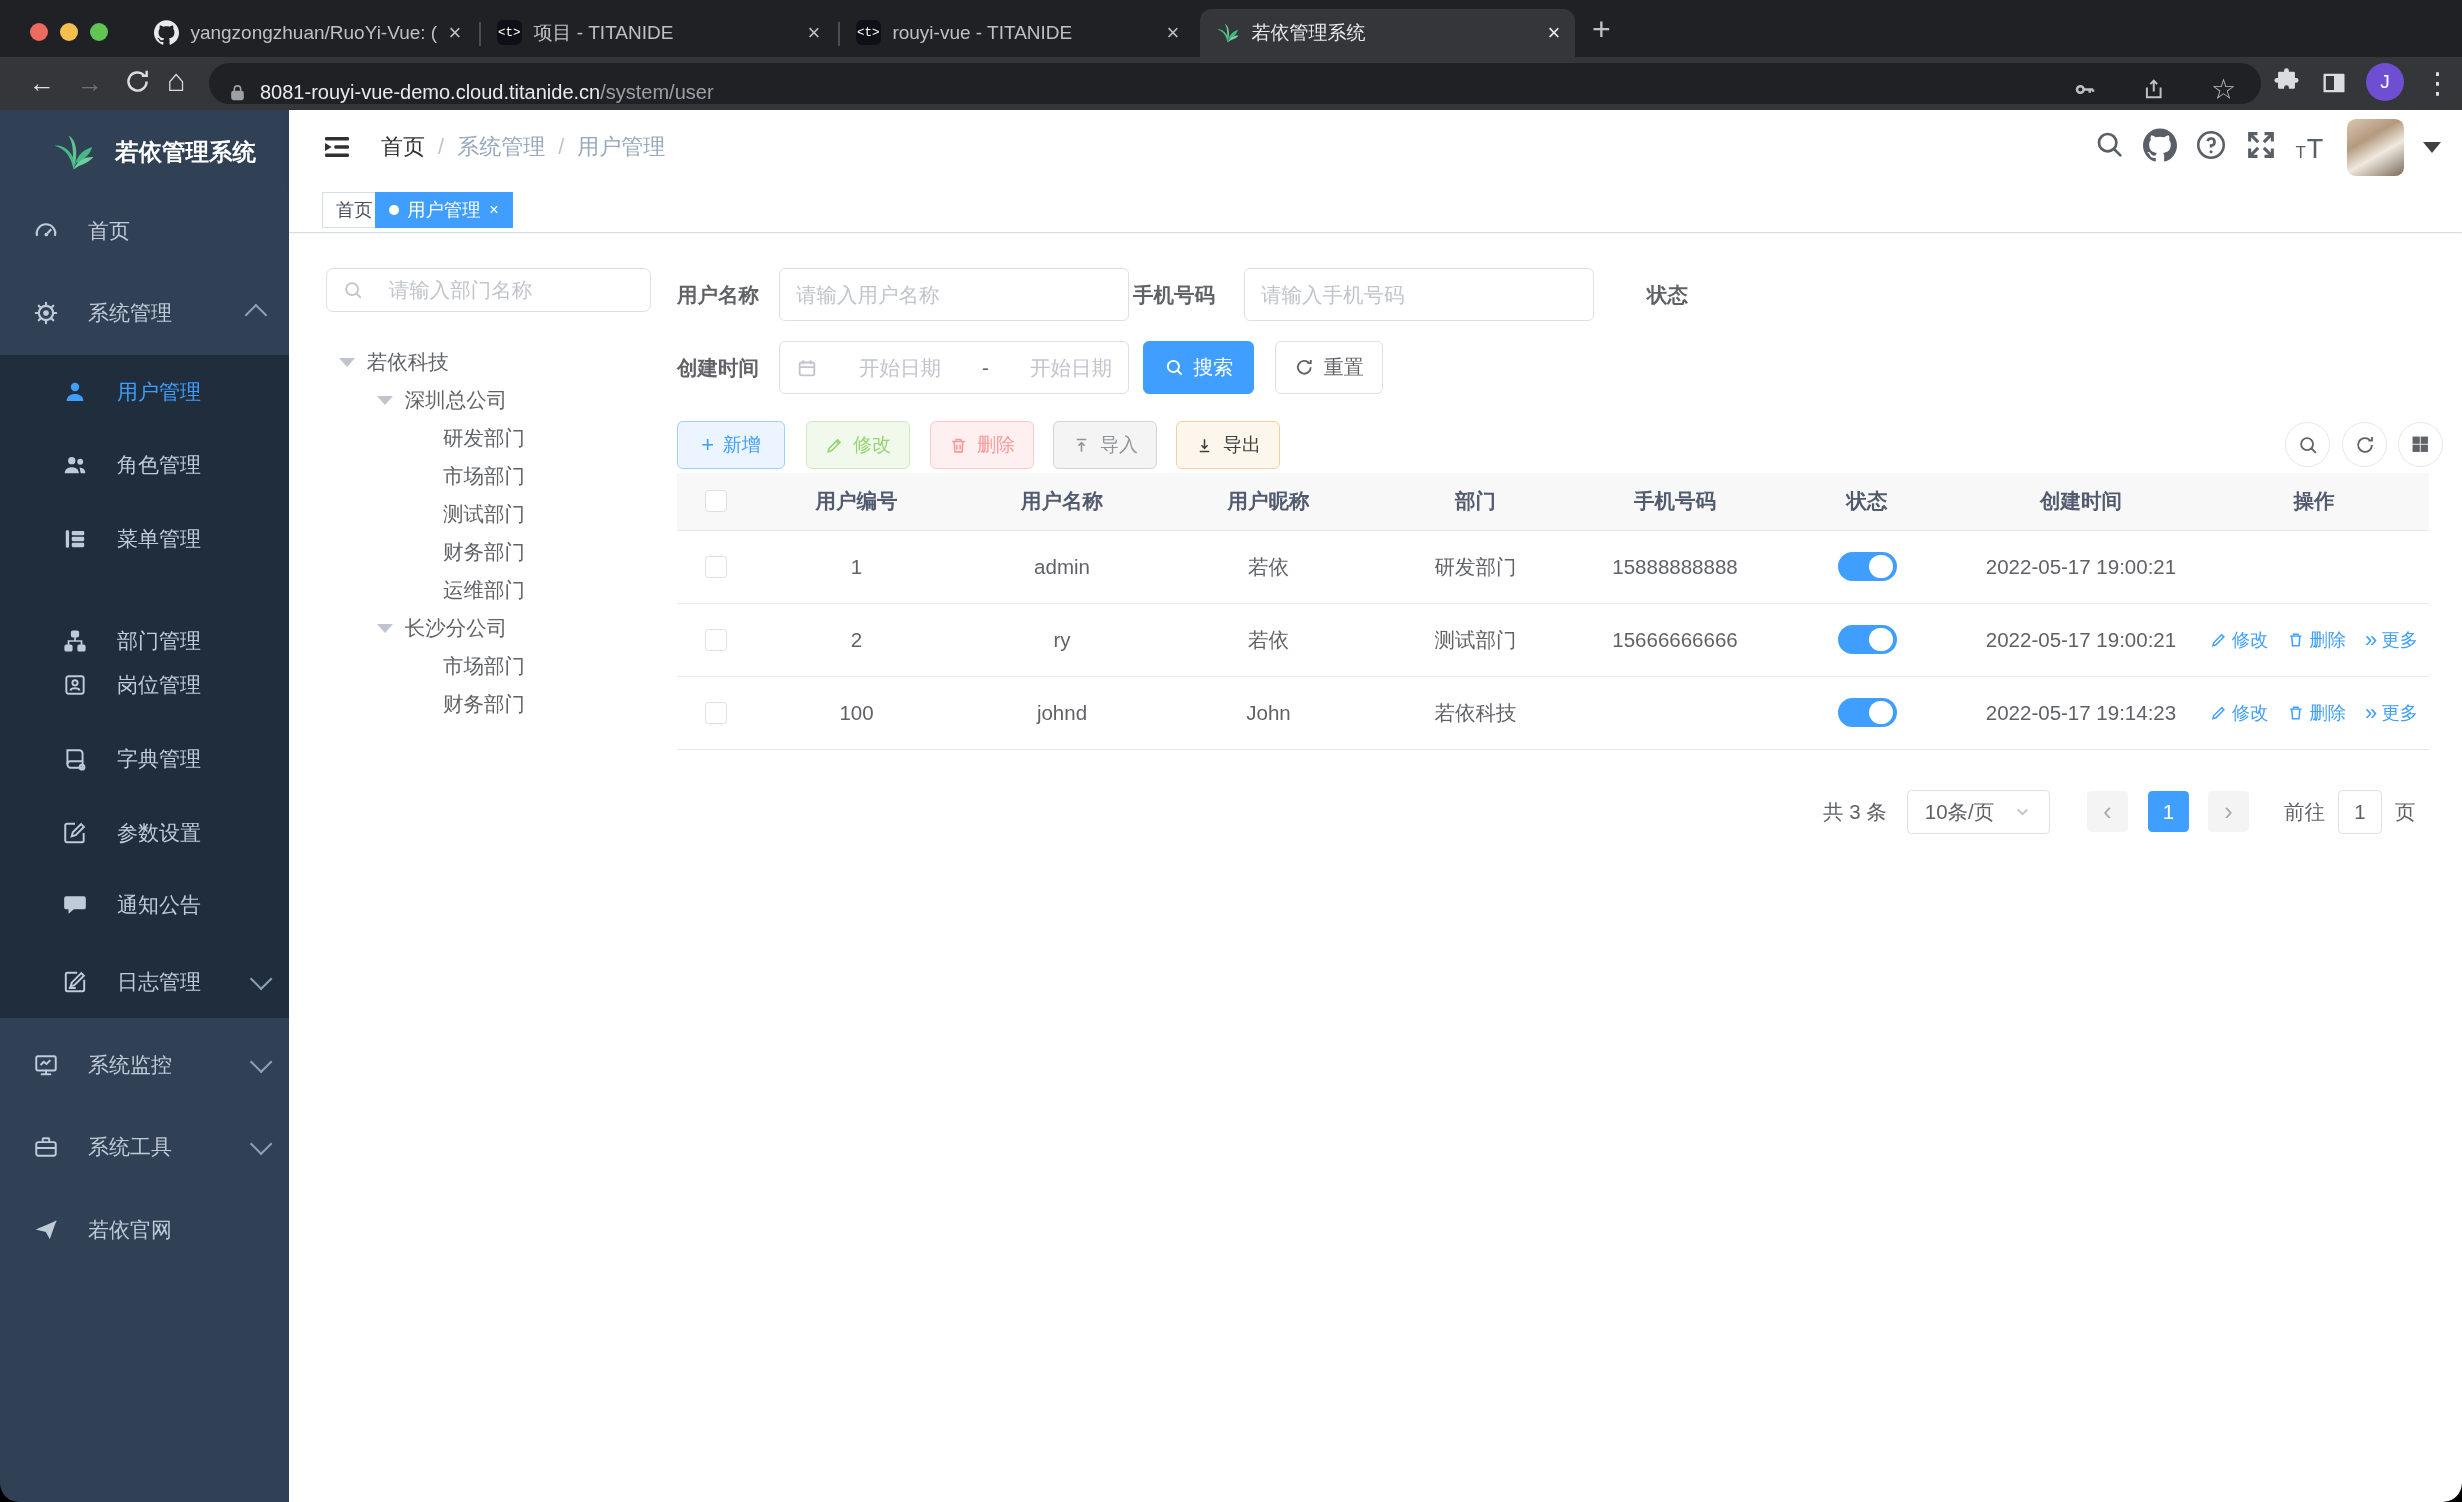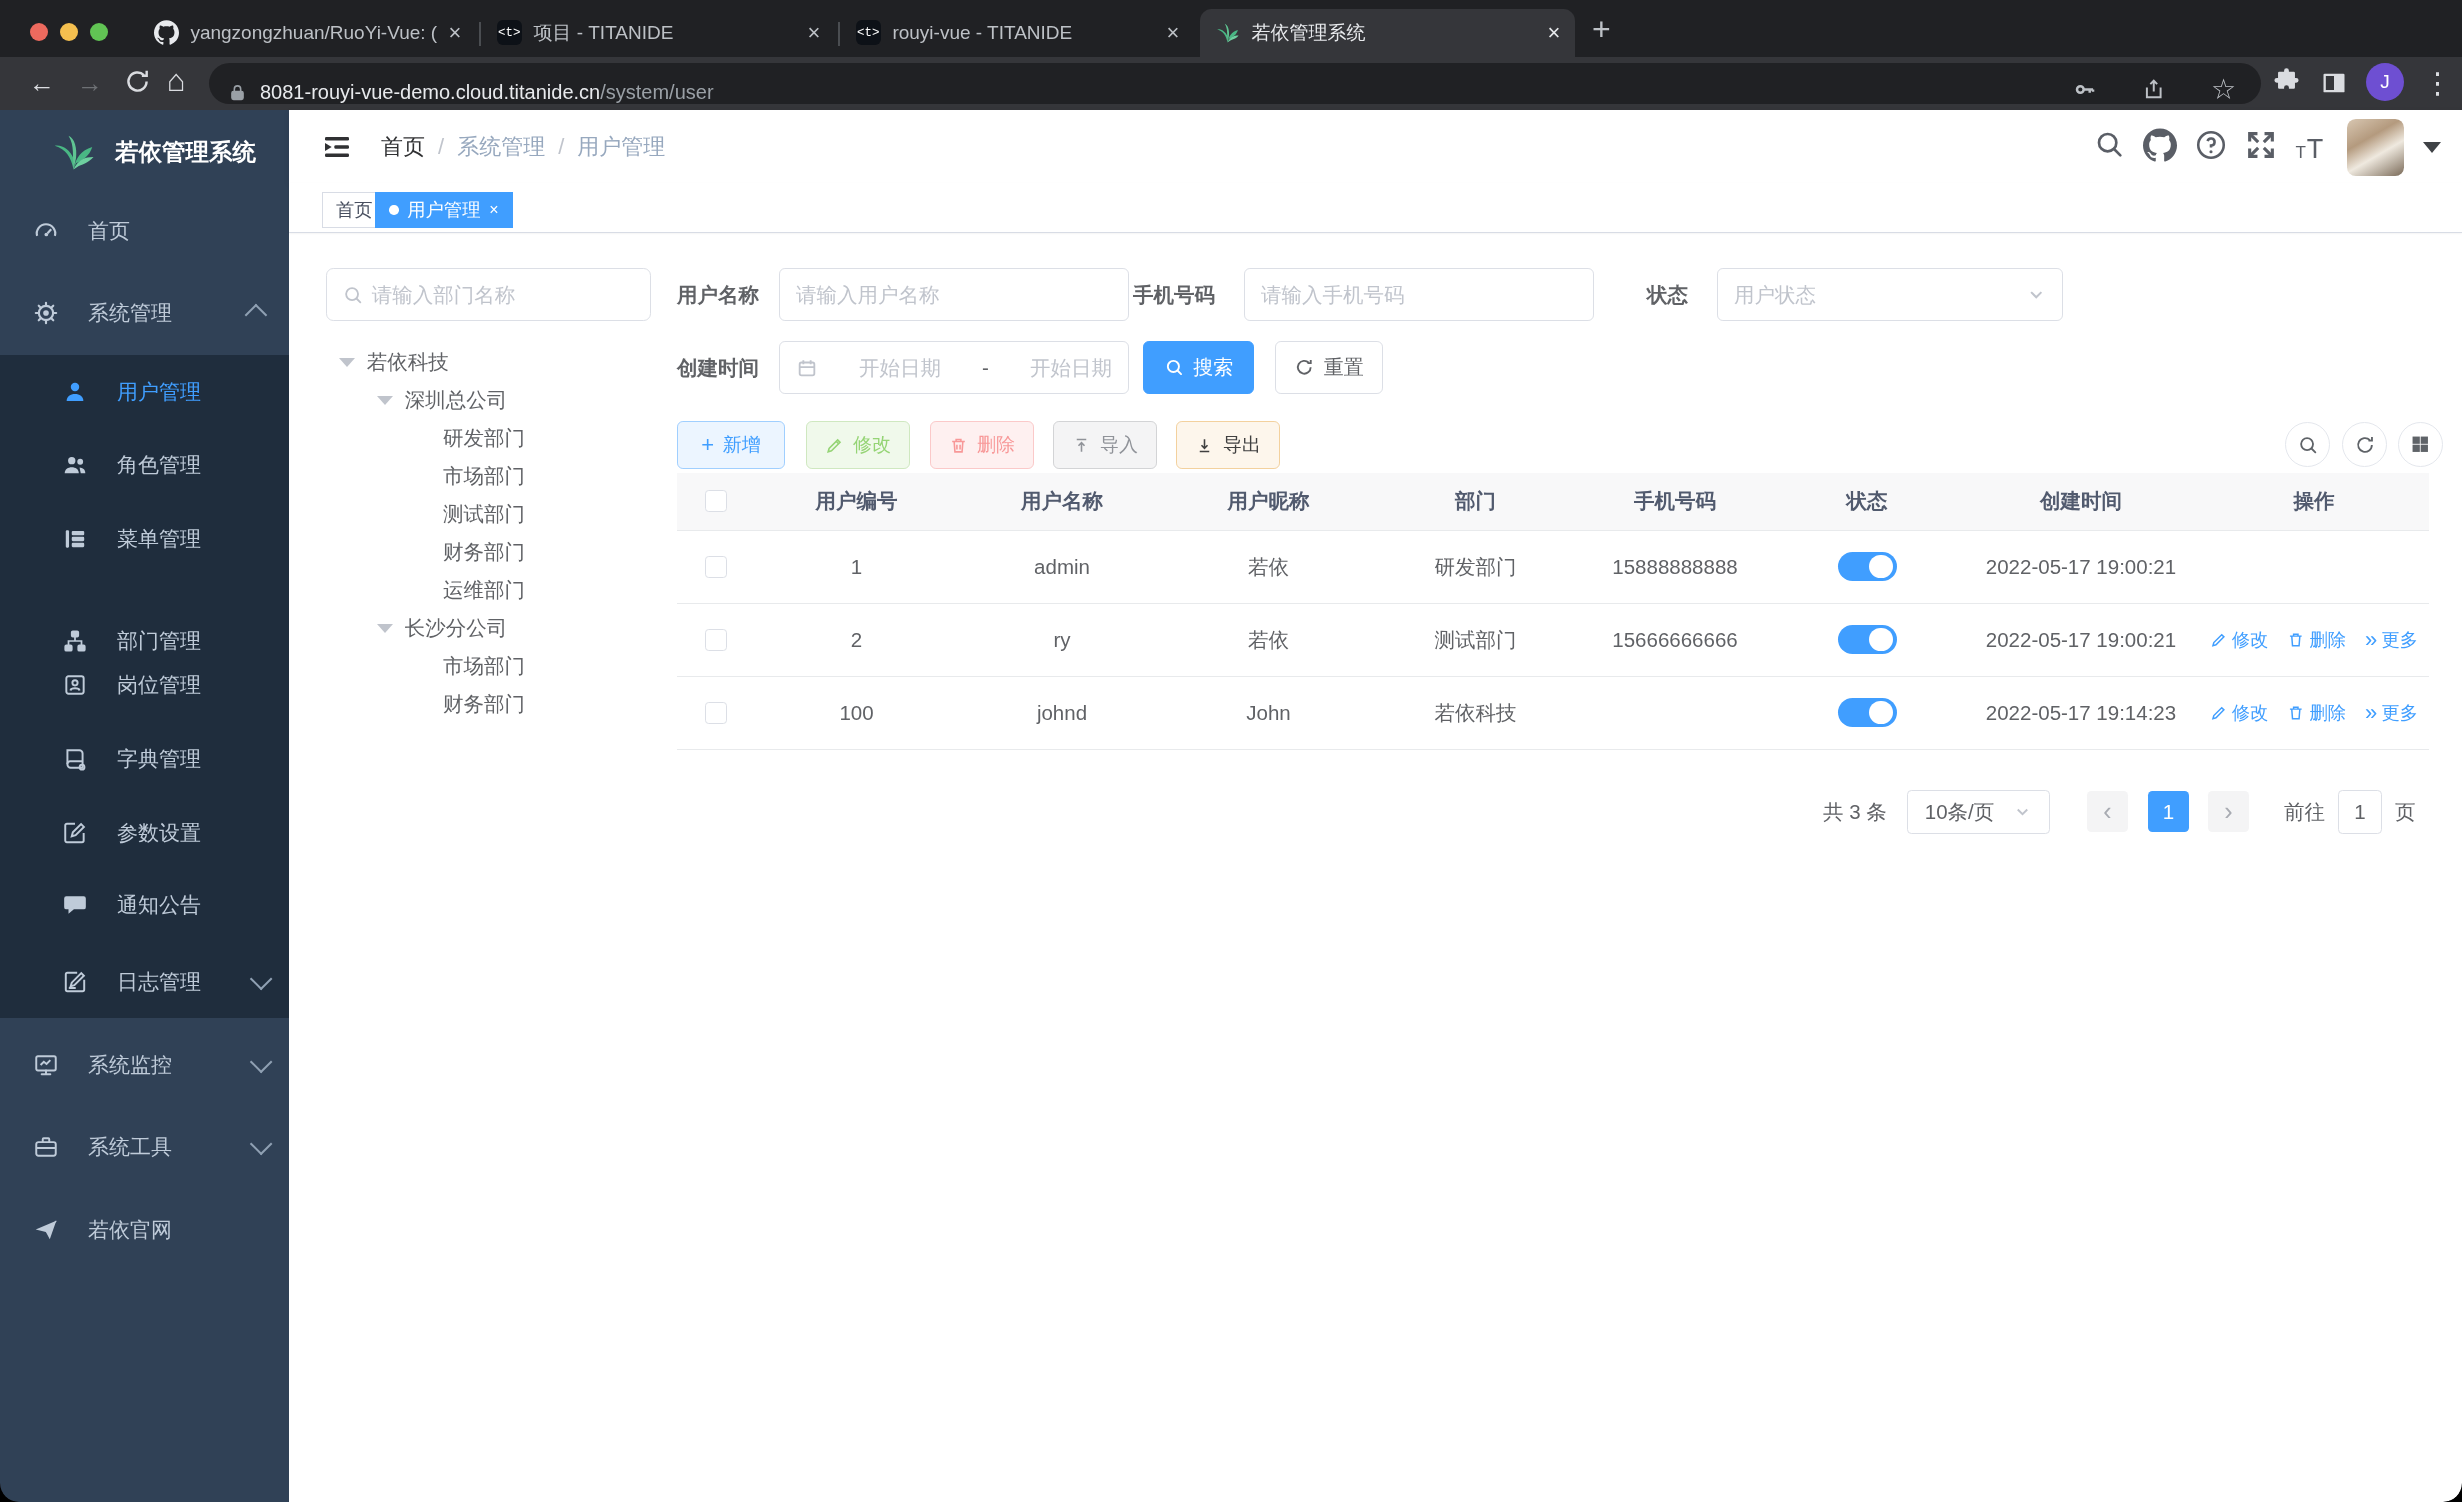--- a/index.html
+++ b/index.html
@@ -49,21 +49,21 @@
   .user-avatar{position:absolute;left:2058px;top:8.8px;width:57px;height:57px;border-radius:8.8px;background:linear-gradient(150deg,#d8c7b2 0%,#b49a7e 35%,#efe9df 60%,#7a6a58 100%)}
   .caret-down-sm{position:absolute;width:0;height:0;border-left:9.5px solid transparent;border-right:9.5px solid transparent;border-top:11.7px solid #3f4246}
 
   .tagbar{position:absolute;left:0;top:73px;width:100%;height:50px;background:#fff;border-bottom:0.7px solid #d8dce5;box-shadow:0 0.7px 2.2px rgba(0,0,0,.08)}
   .tag{position:absolute;top:8.8px;height:36px;display:flex;align-items:center;gap:8.8px;padding:0 13px;font-size:18.3px;border:0.7px solid #d8dce5;color:#495060;background:#fff}
   .tag.active{background:#409eff;border-color:#409eff;color:#fff}
   .tag .dot{width:9.5px;height:9.5px;border-radius:50%;background:#fff}
   .tag .tclose{font-size:16px}
 
   
-  .tree-search{position:absolute;left:37px;top:158px;width:325px;height:53px;border:0.7px solid #dcdfe6;border-radius:7.3px;display:flex;align-items:center;gap:8px;padding:0 14.7px;color:#c0c4cc;font-size:20.5px}
+  .tree-search{position:absolute;left:37px;top:158px;width:325px;height:44px;border:0.7px solid #dcdfe6;border-radius:7.3px;display:flex;align-items:center;gap:25px;padding:0 14.7px;color:#c0c4cc;font-size:20.5px}
   .tree{position:absolute;left:37px;top:233px;width:325px}
   .ti{height:38px;display:flex;align-items:center;font-size:20.5px;color:#606266;white-space:nowrap}
   .tcaret{width:0;height:0;border-left:8px solid transparent;border-right:8px solid transparent;border-top:9.5px solid #c0c4cc;margin-right:11.7px;flex:0 0 auto}
   .ind0{padding-left:13px}.ind1{padding-left:51px}.ind2{padding-left:117px}
 
   
   .flabel{position:absolute;font-size:20.5px;font-weight:bold;color:#606266;line-height:53px}
   .finput{position:absolute;height:53px;border:0.7px solid #dcdfe6;border-radius:5.9px;background:#fff;display:flex;align-items:center;gap:11.7px;padding:0 16px;font-size:20.5px;color:#c0c4cc}
   .btn{position:absolute;height:53px;border-radius:5.9px;display:flex;align-items:center;justify-content:center;gap:8.8px;font-size:20px}
   .btn-primary{background:#409eff;color:#fff;border:0.7px solid #409eff}
@@ -477,26 +477,20 @@
 
     <span class="flabel" style="left:388px;top:158px">用户名称</span>
     <div class="finput" style="left:490px;top:158px;width:350px">
       <span>请输入用户名称</span>
     </div>
     <span class="flabel" style="left:844px;top:158px">手机号码</span>
     <div class="finput" style="left:955px;top:158px;width:350px">
       <span>请输入手机号码</span>
     </div>
     <span class="flabel" style="left:1358px;top:158px">状态</span>
-    <div class="finput" style="left:1428px;top:158px;width:346px">
-      <span>用户状态</span>
-      <svg style="margin-left:auto" width="20.5" height="20.5" viewBox="0 0 24 24" fill="none" stroke="#c0c4cc" stroke-width="2.4">
-          <path d="M6 9.5l6 6 6-6"></path>
-        </svg>
-    </div>
 
     <span class="flabel" style="left:388px;top:231px">创建时间</span>
     <div class="finput" style="left:490px;top:231px;width:350px;gap:0;justify-content:space-between">
       <svg width="22" height="22" viewBox="0 0 24 24" fill="none" stroke="#c0c4cc" stroke-width="2">
           <rect x="4" y="6" width="16" height="14" rx="2"></rect>
           <path d="M8 3.5V8M16 3.5V8M4 11h16"></path>
         </svg>
       <span>开始日期</span>
       <span style="color:#606266">-</span>
       <span>开始日期</span>

